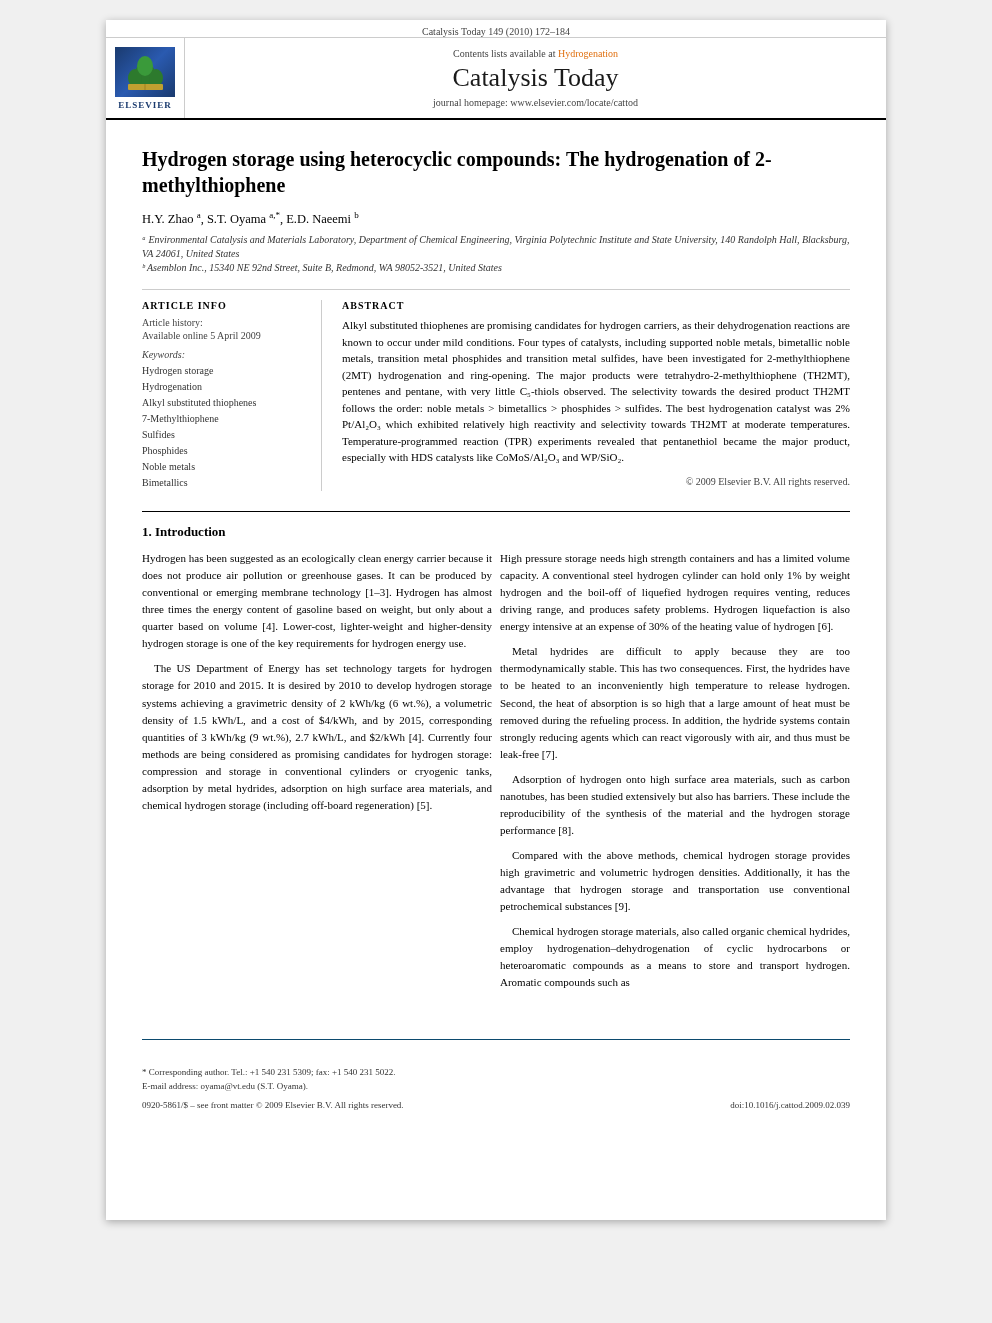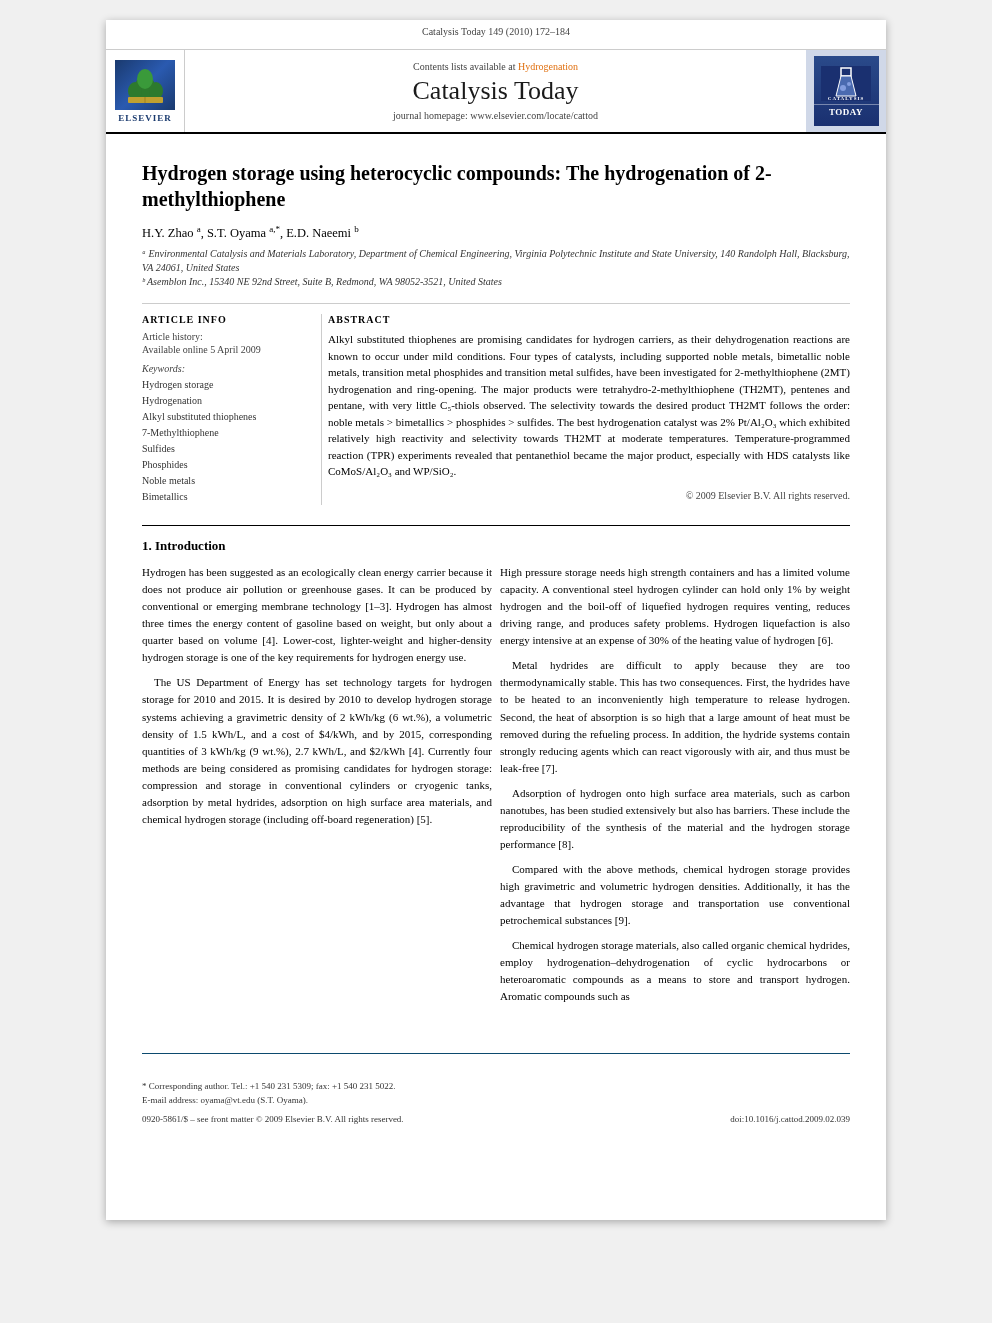--- a/index.html
+++ b/index.html
@@ -17,21 +17,21 @@
       width: 780px;
       min-height: 1200px;
       padding: 0;
       box-shadow: 0 2px 8px rgba(0,0,0,0.3);
     }
     
     .journal-top-line {
       text-align: center;
       font-size: 10px;
       color: #444;
-      padding: 6px 0 12px 0;
+      padding: 6px 0 0 0;
       border-bottom: 1px solid #ccc;
     }
     
     .journal-header {
       display: flex;
       align-items: stretch;
       border-bottom: 2px solid #000;
       padding: 0;
     }
     .journal-header-left {
@@ -158,21 +158,21 @@
     .affiliations {
       font-size: 10px;
       font-style: italic;
       color: #333;
       margin-bottom: 14px;
       line-height: 1.4;
     }
     
     .two-col {
       display: flex;
-      gap: 6px;
+      gap: 20px;
       margin-bottom: 16px;
       border-top: 1px solid #ccc;
       padding-top: 10px;
     }
     .col-left {
       width: 180px;
       flex-shrink: 0;
       border-right: 1px solid #ccc;
       padding-right: 14px;
     }
@@ -312,36 +312,20 @@
       <div class="science-direct-line">
         <span>Contents lists available at</span>
         <a class="blue-link">Hydrogenation</a>
       </div>
       <div class="journal-title-big">Catalysis Today</div>
       <div class="journal-homepage-line">
         <span>journal homepage: www.elsevier.com/locate/cattod</span>
       </div>
     </div>
 
-    <div class="journal-header-right">
-      <div class="catalysis-badge">
-        <div class="badge-top">
-          <svg width="50" height="35" viewBox="0 0 50 35">
-            <rect x="0" y="0" width="50" height="35" fill="#1a3070"></rect>
-
-            <rect x="20" y="2" width="10" height="8" fill="none" stroke="#fff" stroke-width="1.5"></rect>
-            <path d="M15 30 L20 10 L30 10 L35 30 Z" fill="#4a6ab0" stroke="#fff" stroke-width="1"></path>
-            <circle cx="22" cy="22" r="3" fill="#aac0ff" opacity="0.6"></circle>
-            <circle cx="28" cy="18" r="2" fill="#aac0ff" opacity="0.6"></circle>
-            <text x="25" y="34" text-anchor="middle" fill="#fff" font-size="5" font-weight="bold">CATALYSIS</text>
-          </svg>
-        </div>
-        <div class="badge-main">TODAY</div>
-      </div>
-    </div>
   </div>
 
   <div class="main-content">
 
     <div class="article-title">Hydrogen storage using heterocyclic compounds: The hydrogenation of 2-methylthiophene</div>
 
     <div class="authors">
       H.Y. Zhao <sup>a</sup>, S.T. Oyama <sup>a,*</sup>, E.D. Naeemi <sup>b</sup>
     </div>
 

